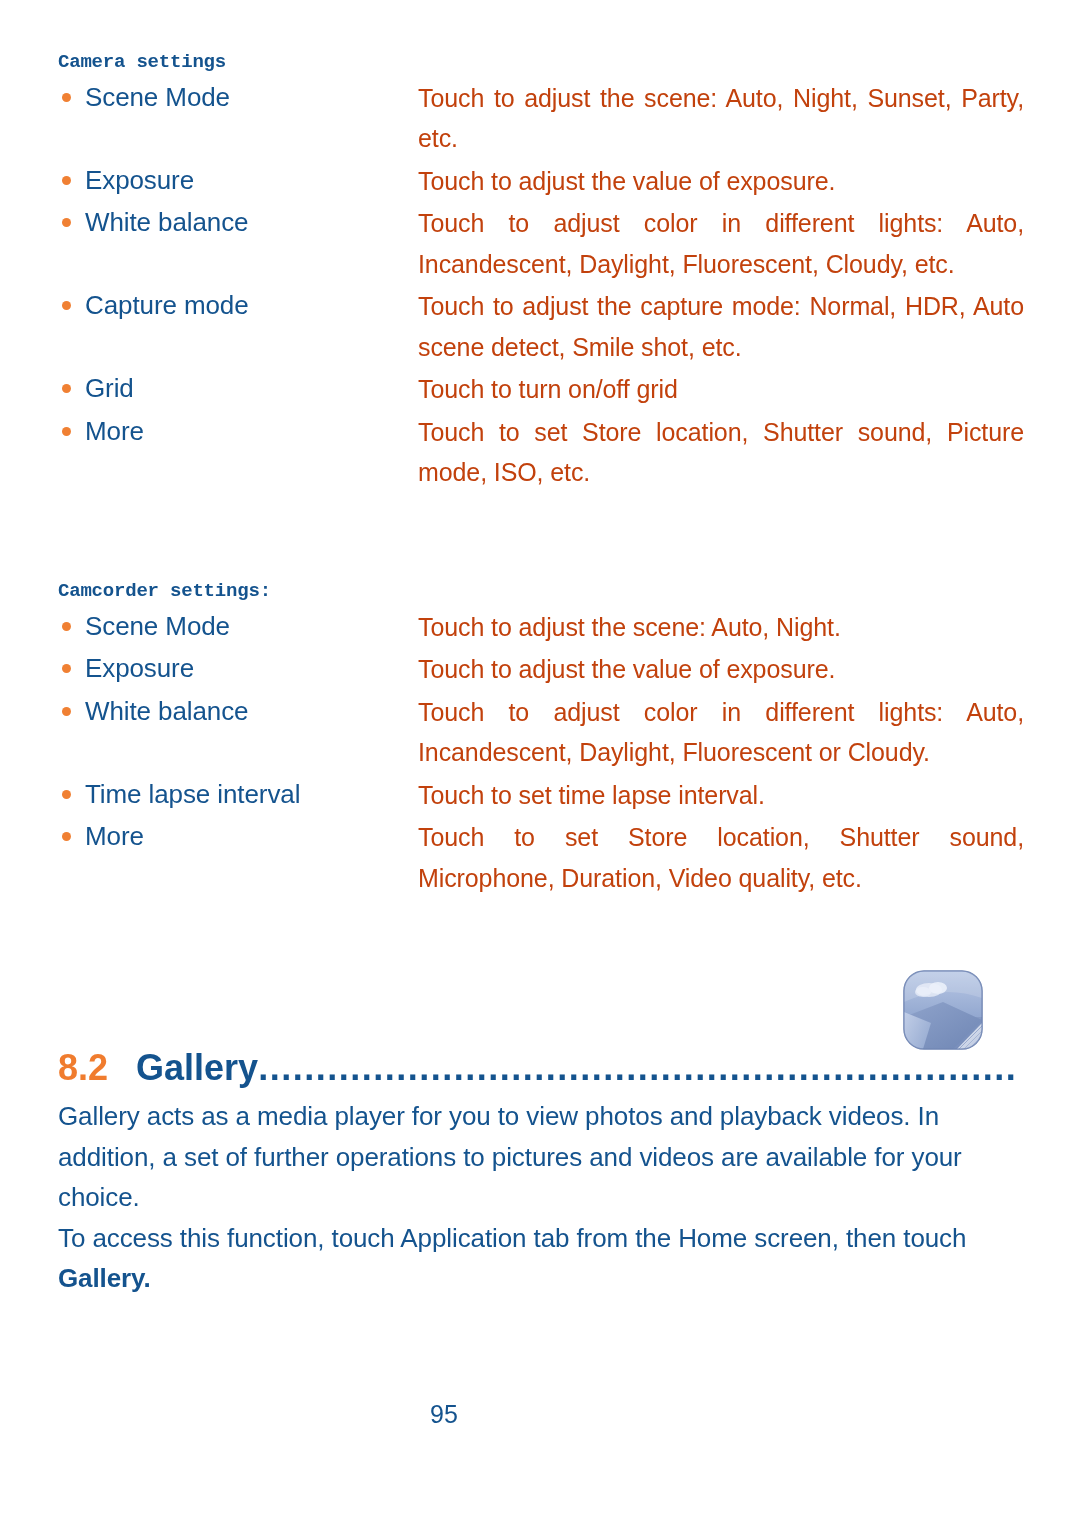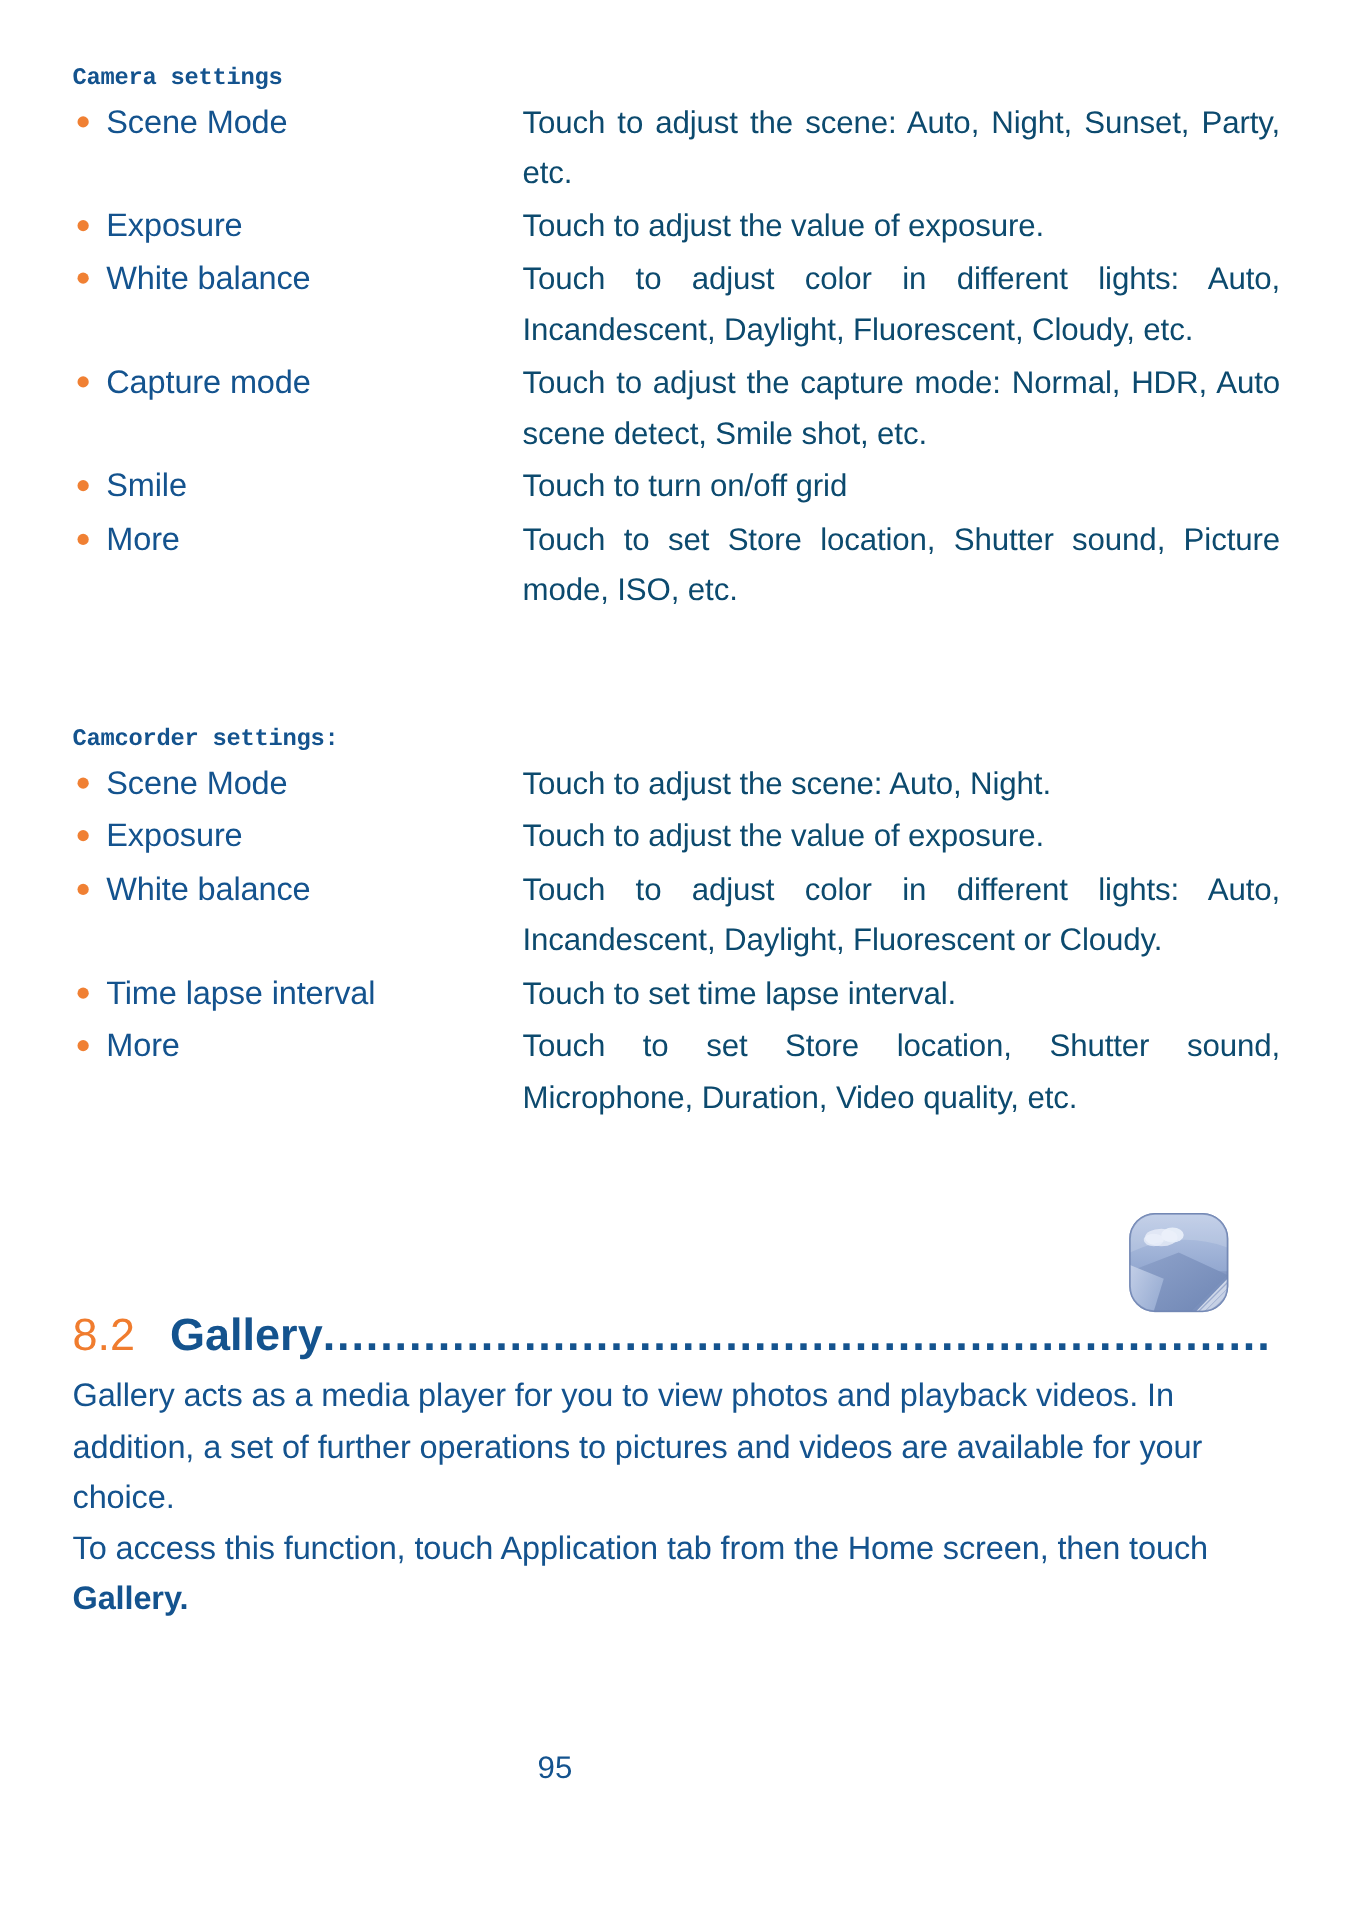--- a/index.html
+++ b/index.html
@@ -74,41 +74,41 @@
     color: #14538e;
     line-height: 1.42;
     letter-spacing: -0.1px;
   }
   .desc-col {
     flex: 1 1 auto;
     min-width: 0;
   }
   .desc {
     font-size: 25px;
-    color: #0c4a6e;
+    color: #c2410c;
     line-height: 1.62;
     text-align: justify;
     letter-spacing: -0.1px;
     margin: 0;
   }
   .desc.nojustify { text-align: left; }
 
   .gap-lg { height: 86px; }
 
   
   .chapter {
     position: relative;
     display: flex;
     align-items: flex-end;
     margin-top: 0;
     height: 66px;
   }
   .chapter-num {
     font-size: 36px;
-    font-weight: normal;
+    font-weight: bold;
     color: #f07c2e;
     line-height: 1;
     flex: 0 0 auto;
     margin-right: 28px;
   }
   .chapter-title {
     font-size: 36px;
     font-weight: bold;
     color: #14538e;
     line-height: 1;
@@ -206,21 +206,21 @@
           <span class="term">Capture mode</span>
         </div>
         <div class="desc-col">
           <p class="desc">Touch to adjust the capture mode: Normal, HDR, Auto scene detect, Smile shot, etc.</p>
         </div>
       </div>
 
       <div class="defrow">
         <div class="term-col">
           <span class="bullet"></span>
-          <span class="term">Smile</span>
+          <span class="term">Grid</span>
         </div>
         <div class="desc-col">
           <p class="desc nojustify">Touch to turn on/off grid</p>
         </div>
       </div>
 
       <div class="defrow">
         <div class="term-col">
           <span class="bullet"></span>
           <span class="term">More</span>

